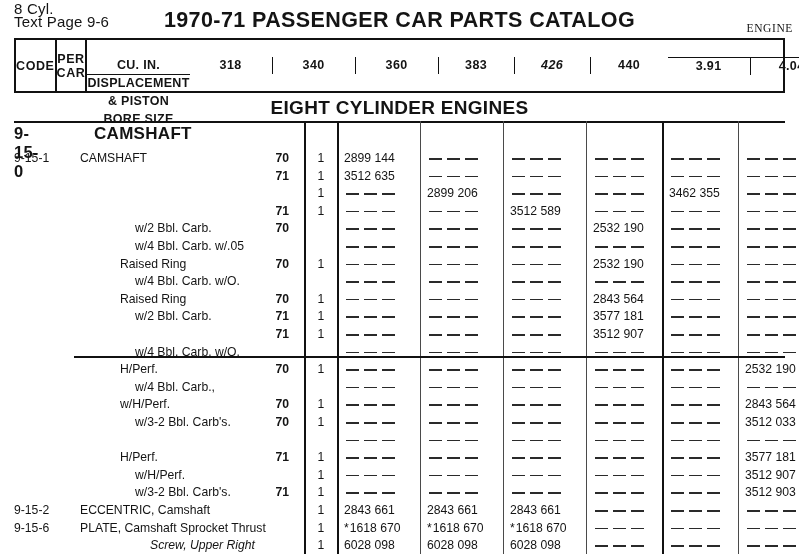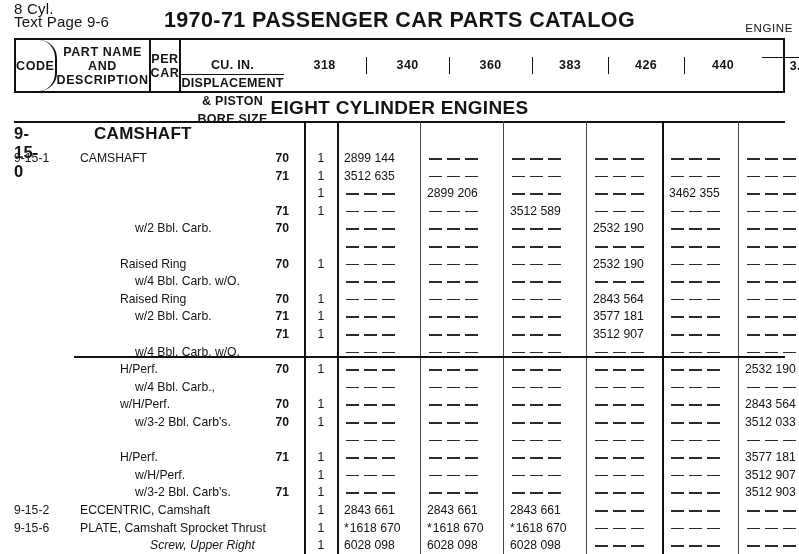--- a/index.html
+++ b/index.html
@@ -37,20 +37,21 @@
     font-weight: bold;
     letter-spacing: 0.4px;
   }
 
   .section-tag {
     position: absolute;
     right: 6px;
     top: 22px;
     font-size: 11.5px;
     letter-spacing: 0.6px;
+    font-family: Liberation Serif, serif;
   }
 
   
   .hdr {
     position: absolute;
     left: 14px;
     top: 38px;
     width: 771px;
     height: 55px;
     border: 2px solid #111;
@@ -60,21 +61,21 @@
   .hdr-cell {
     box-sizing: border-box;
     display: flex;
     align-items: center;
     justify-content: center;
     font-size: 12.5px;
     font-weight: bold;
     letter-spacing: 0.6px;
     text-align: center;
   }
-  .hdr-code   { width: 66px; border-right: 2px solid #111; border-radius: 18px; }
+  .hdr-code   { width: 66px; border-right: 2px solid #111; }
   .hdr-desc   { width: 221px; border-right: 2px solid #111; }
   .hdr-per    { width: 40px; border-right: 2px solid #111; flex-direction: column; line-height: 14px; }
   .hdr-disp   { flex: 1; flex-direction: row; padding: 0; }
   .hdr-disp-title {
     height: 18px;
     line-height: 18px;
     border-bottom: 1.5px solid #111;
     font-size: 12.5px;
     font-weight: bold;
     letter-spacing: 0.3px;
@@ -223,33 +224,32 @@
   <div>8 Cyl.</div>
   <div>Text Page 9-6</div>
 </div>
 
 <div class="catalog-title">1970-71 PASSENGER CAR PARTS CATALOG</div>
 
 <div class="section-tag">ENGINE</div>
 
 <div class="hdr">
   <div class="hdr-cell hdr-code">CODE</div>
-  <div class="hdr-cell hdr-desc">PART NAME AND DESCRIPTION</div>
   <div class="hdr-cell hdr-per">
     <span>PER</span>
     <span>CAR</span>
   </div>
   <div class="hdr-cell hdr-disp">
     <div class="hdr-disp-title">CU. IN. DISPLACEMENT &amp; PISTON BORE SIZE</div>
     <div class="hdr-disp-row" id="disp-row">
         <div style="width: 83px;">318</div>
         <div style="width: 83px;">340</div>
         <div style="width: 83px;">360</div>
         <div style="width: 76px;">383</div>
-        <div style="width: 76px;">426</div>
+        <div style="width: 76px; font-style: italic;">426</div>
         <div style="width: 77px;">440</div>
       </div>
     <div class="hdr-disp-row bore" id="bore-row">
         <div style="width: 83px;">3.91</div>
         <div style="width: 83px;">4.04</div>
         <div style="width: 83px;">4.00</div>
         <div style="width: 76px;">4.25</div>
         <div style="width: 76px;">4.26</div>
         <div style="width: 77px;">4.32</div>
       </div>
@@ -333,20 +333,21 @@
         <div class="cell c-per"></div>
         <div class="cell c-num n0"><span class="dash"></span></div>
         <div class="cell c-num n1"><span class="dash"></span></div>
         <div class="cell c-num n2"><span class="dash"></span></div>
         <div class="cell c-num n3">2532 190</div>
         <div class="cell c-num n4"><span class="dash"></span></div>
         <div class="cell c-num n5"><span class="dash"></span></div>
       </div>
       <div class="row" style="top: 117px;">
         <div class="cell c-code"></div>
+        <div class="cell c-desc i2">w/4 Bbl. Carb. w/.05</div>
         <div class="cell c-year"></div>
         <div class="cell c-per"></div>
         <div class="cell c-num n0"><span class="dash"></span></div>
         <div class="cell c-num n1"><span class="dash"></span></div>
         <div class="cell c-num n2"><span class="dash"></span></div>
         <div class="cell c-num n3"><span class="dash"></span></div>
         <div class="cell c-num n4"><span class="dash"></span></div>
         <div class="cell c-num n5"><span class="dash"></span></div>
       </div>
       <div class="row" style="top: 134.6px;">

